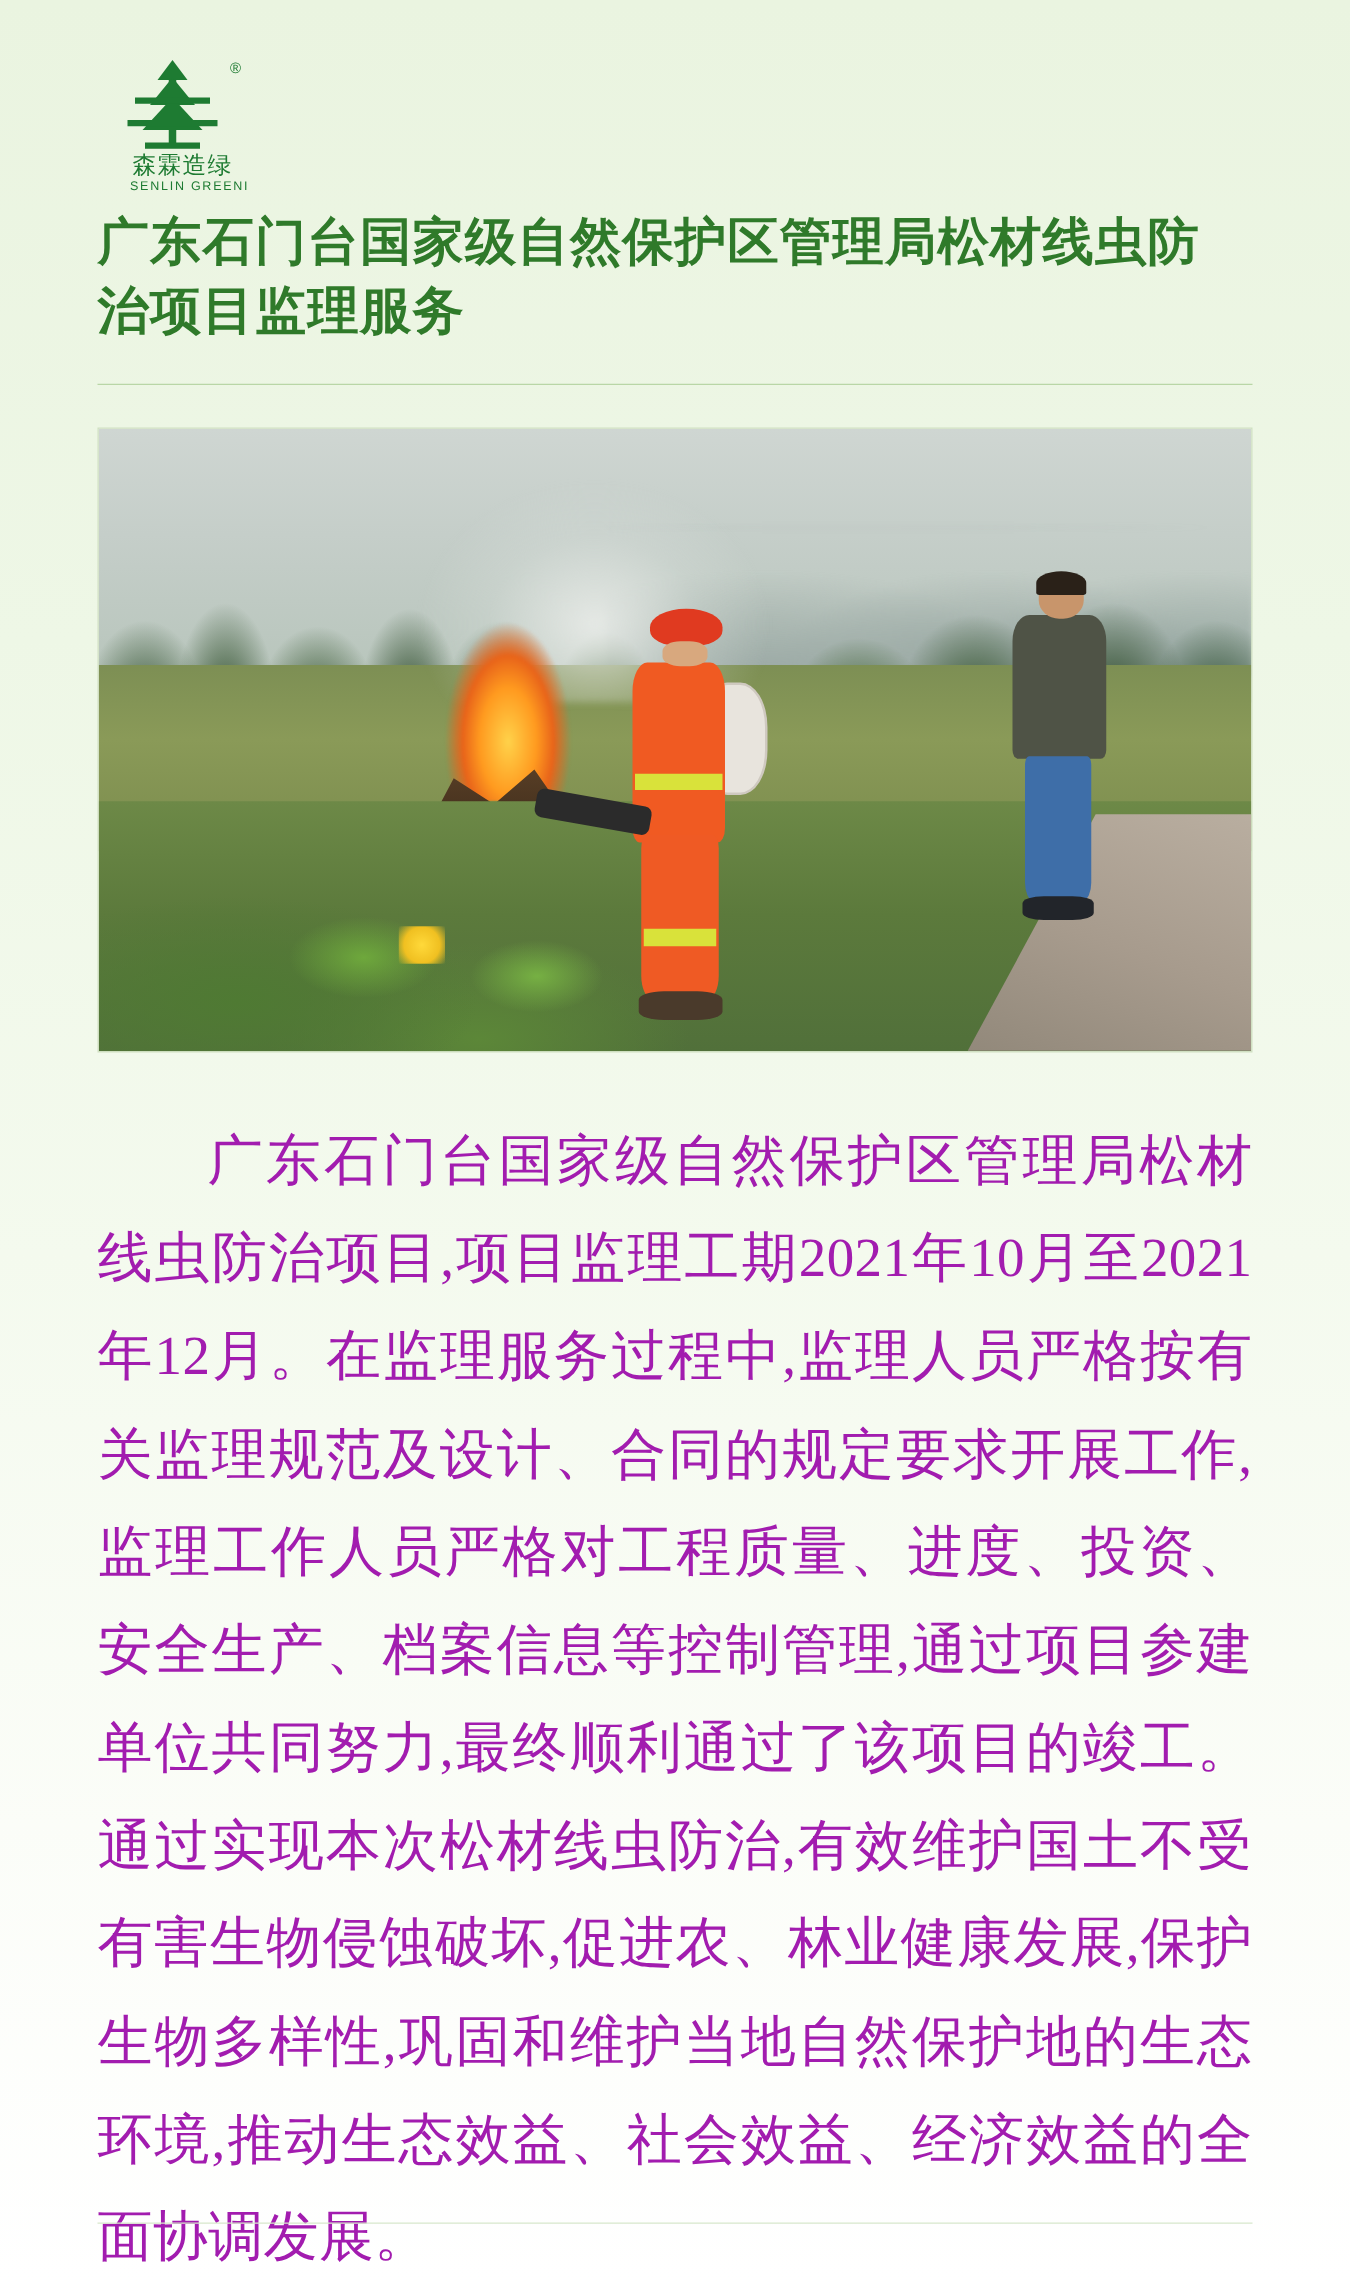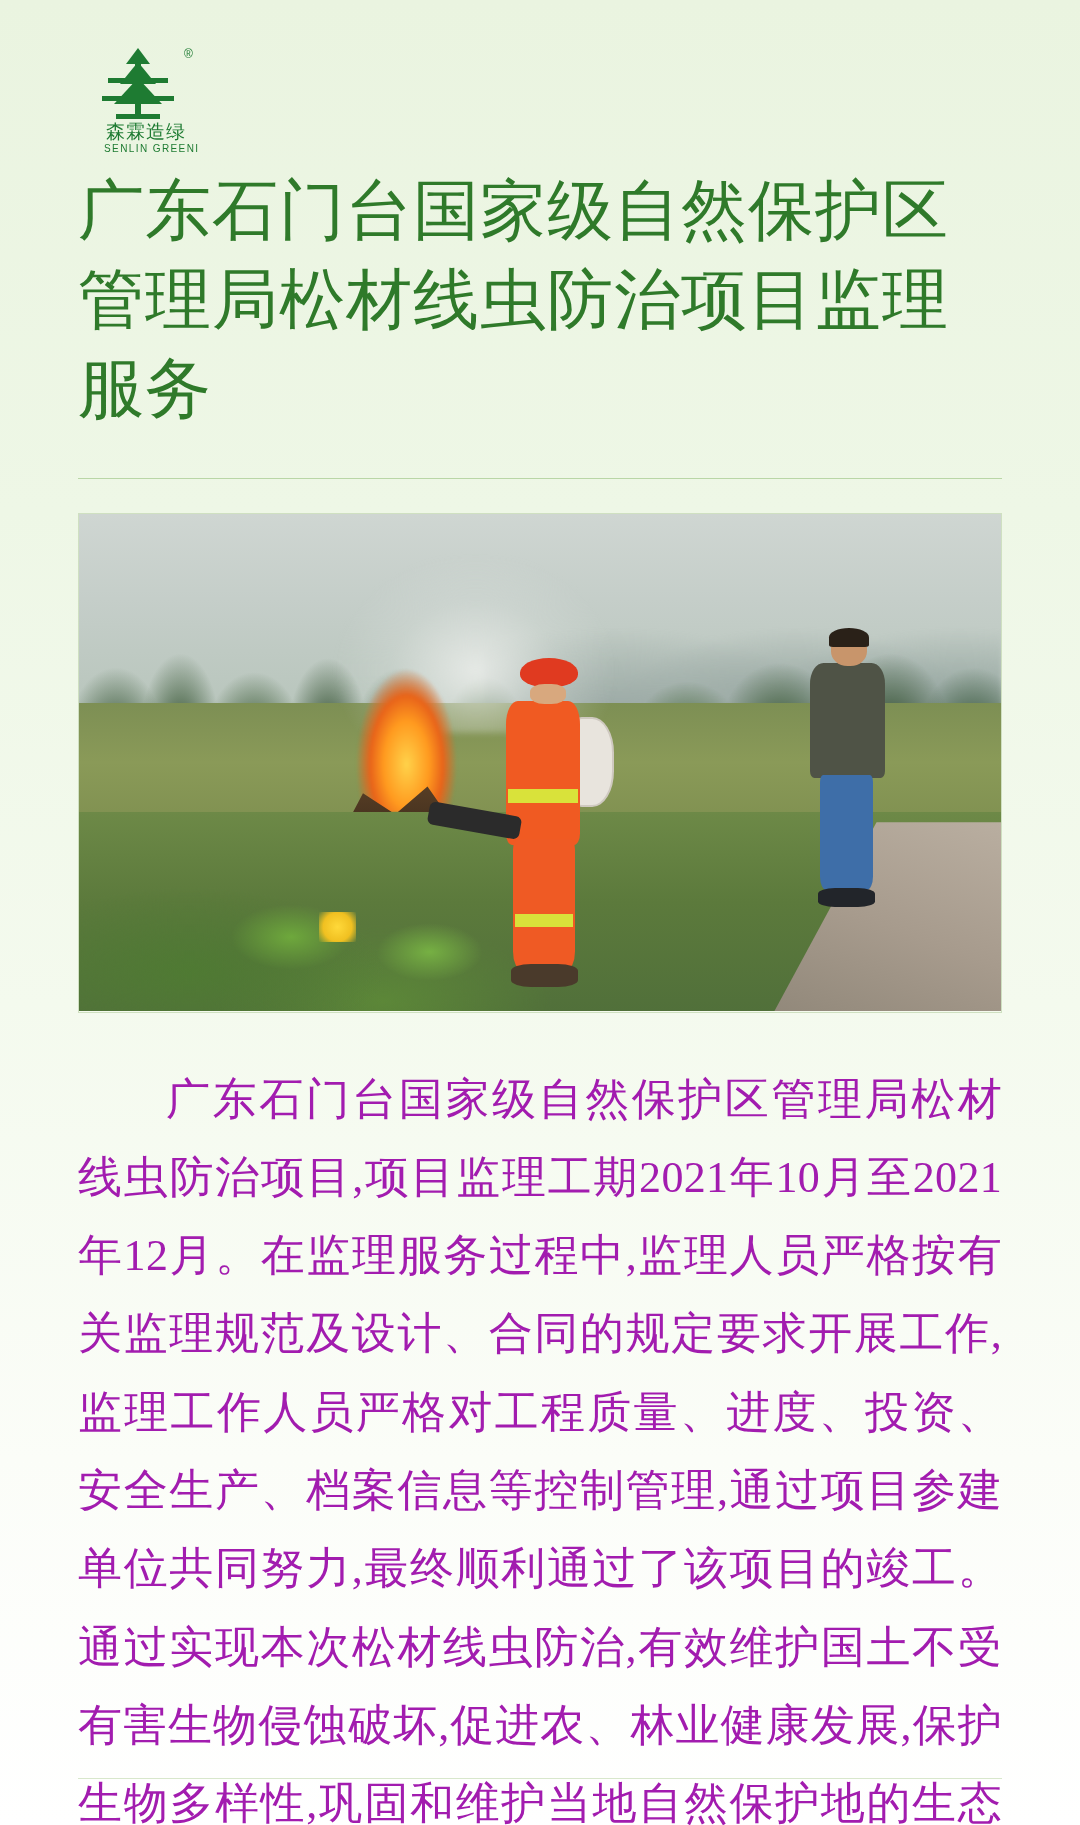--- a/index.html
+++ b/index.html
@@ -45,23 +45,23 @@
     font-size: 28px;
     color: #3f6b2a;
     letter-spacing: 2px;
     padding-top: 48px;
     white-space: nowrap;
   }
 
   
   .title {
     margin-top: 26px;
-    font-size: 66px;
+    font-size: 41px;
     line-height: 1.35;
-    font-weight: normal;
+    font-weight: bold;
     color: #2f7a2a;
     letter-spacing: 1px;
     max-width: 910px;
   }
 
   .divider {
     margin-top: 30px;
     height: 1px;
     background: #b9d6a6;
     width: 100%;

